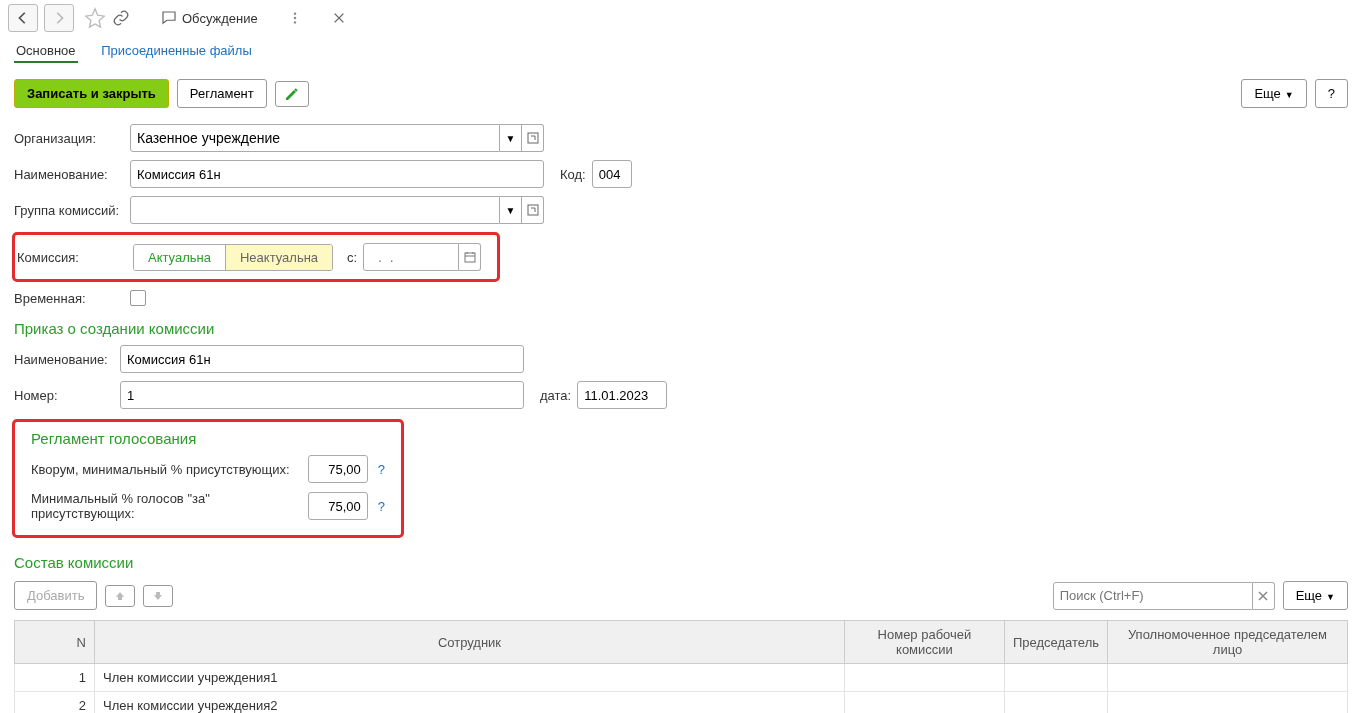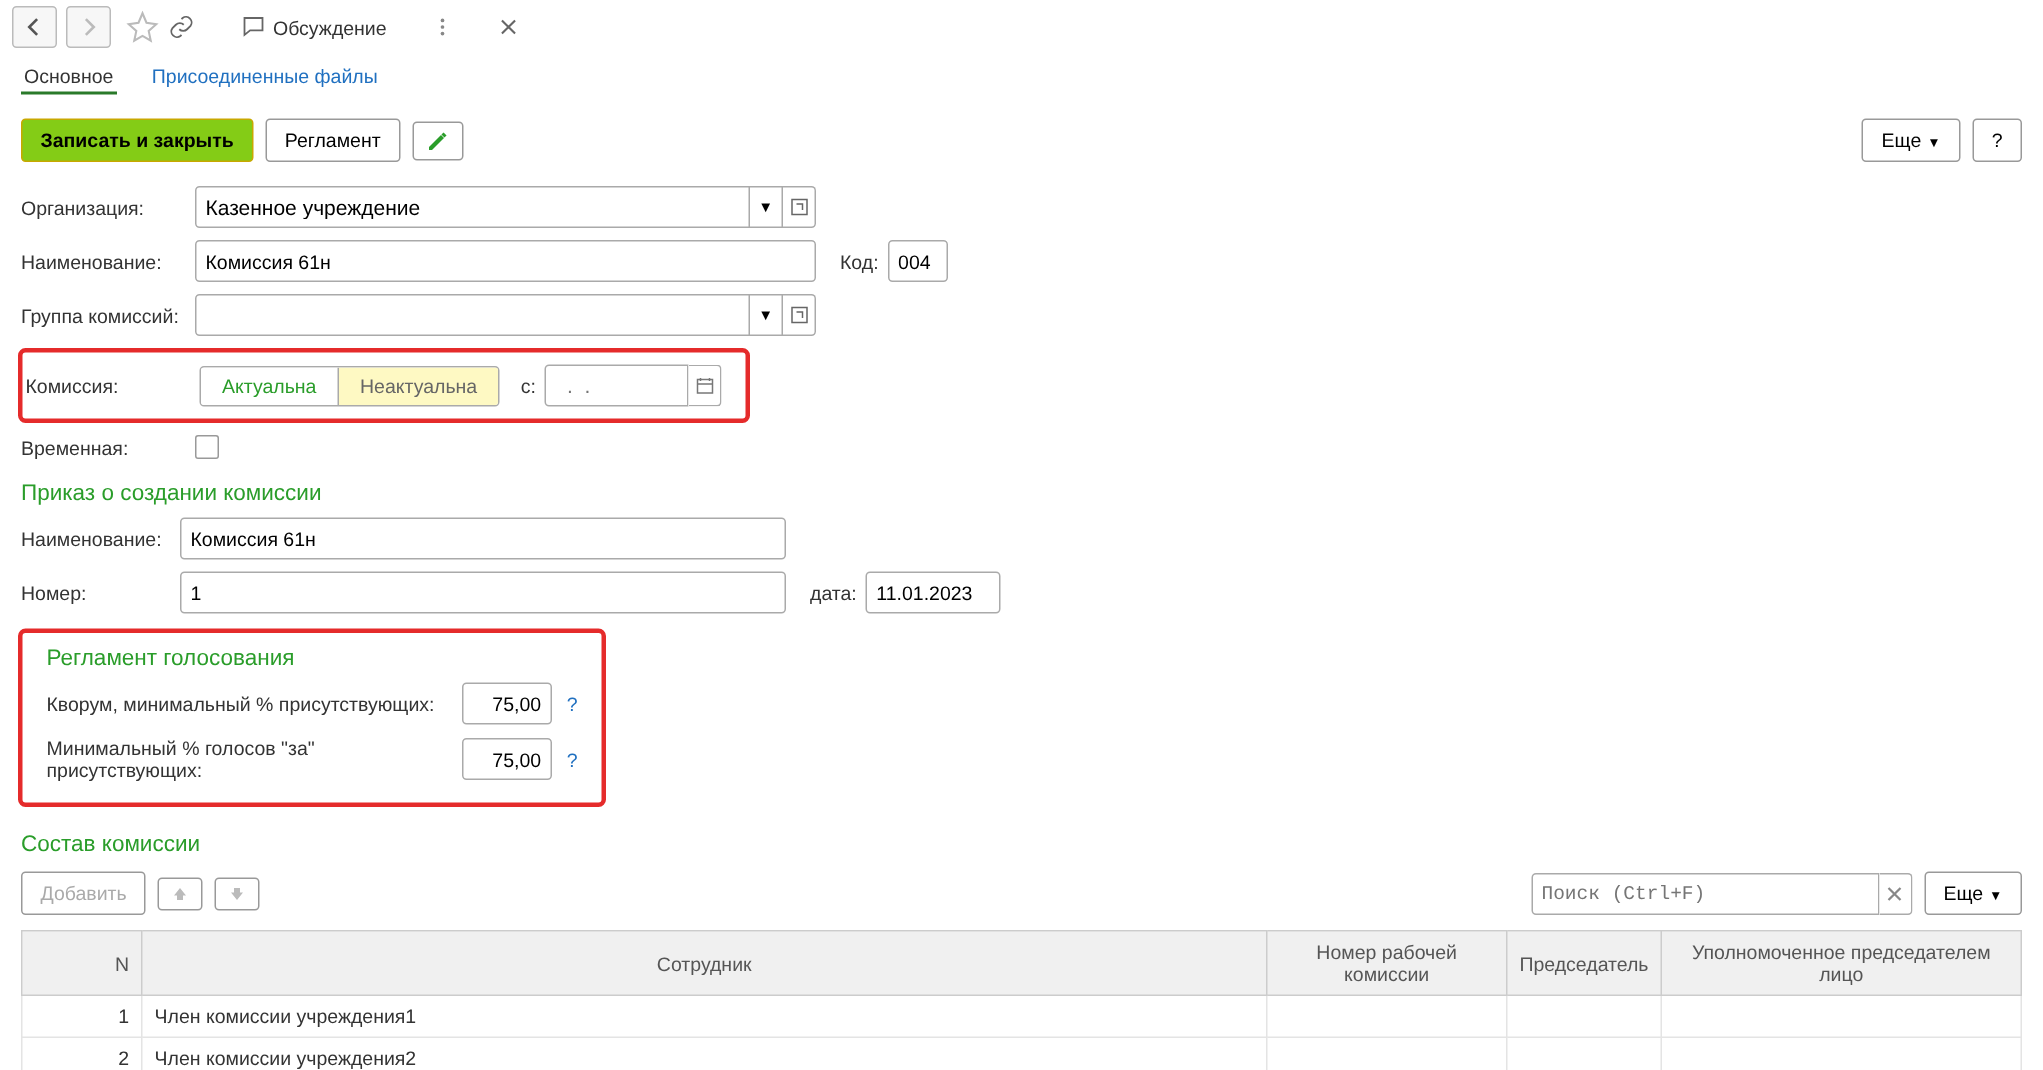--- a/index.html
+++ b/index.html
@@ -46,21 +46,21 @@
 .voting-box { border:3px solid #e52b2b; border-radius:5px; margin: 6px 12px; padding: 6px 2px 10px; width:392px; }
 .voting-box .section-title { padding-top:2px; }
 .voting-row { display:flex; align-items:center; padding:4px 14px; gap:6px; }
 .voting-row label { width: 290px; }
 .num-input { width:60px; text-align:right; }
 .help { color:#2070c0; margin-left:4px; cursor:pointer; }
 
 .table-toolbar { display:flex; align-items:center; padding: 6px 14px; gap:8px; }
 .table-toolbar .btn[disabled] { color:#aaa; cursor:default; }
 .search-wrap { margin-left:auto; display:flex; }
-.search-input { width:232px; border:1px solid #aaa; border-radius:3px 0 0 3px; padding:4px 6px; height:28px; font-size:13px; color:#999;font-family:Liberation Mono, monospace; }
+.search-input { width:200px; border:1px solid #aaa; border-radius:3px 0 0 3px; padding:4px 6px; height:28px; font-size:13px; color:#999; }
 .search-clear { width:22px; height:28px; border:1px solid #aaa; border-left:0; border-radius:0 3px 3px 0; background:#fff; display:flex; align-items:center; justify-content:center; cursor:pointer; }
 
 .data-table { width: calc(100% - 28px); margin: 4px 14px 0; border-collapse: collapse; border:1px solid #ccc; }
 .data-table th { background:#f0f0f0; border:1px solid #ccc; padding:6px 8px; text-align:center; font-weight:normal; color:#555; }
 .data-table td { border:1px solid #e4e4e4; padding:6px 8px; }
 .data-table .num-col { width:80px; text-align:right; }
 .data-table .col-worknum { width:160px; }
 .data-table .col-chair { width:100px; }
 .data-table .col-auth { width:240px; }
 

